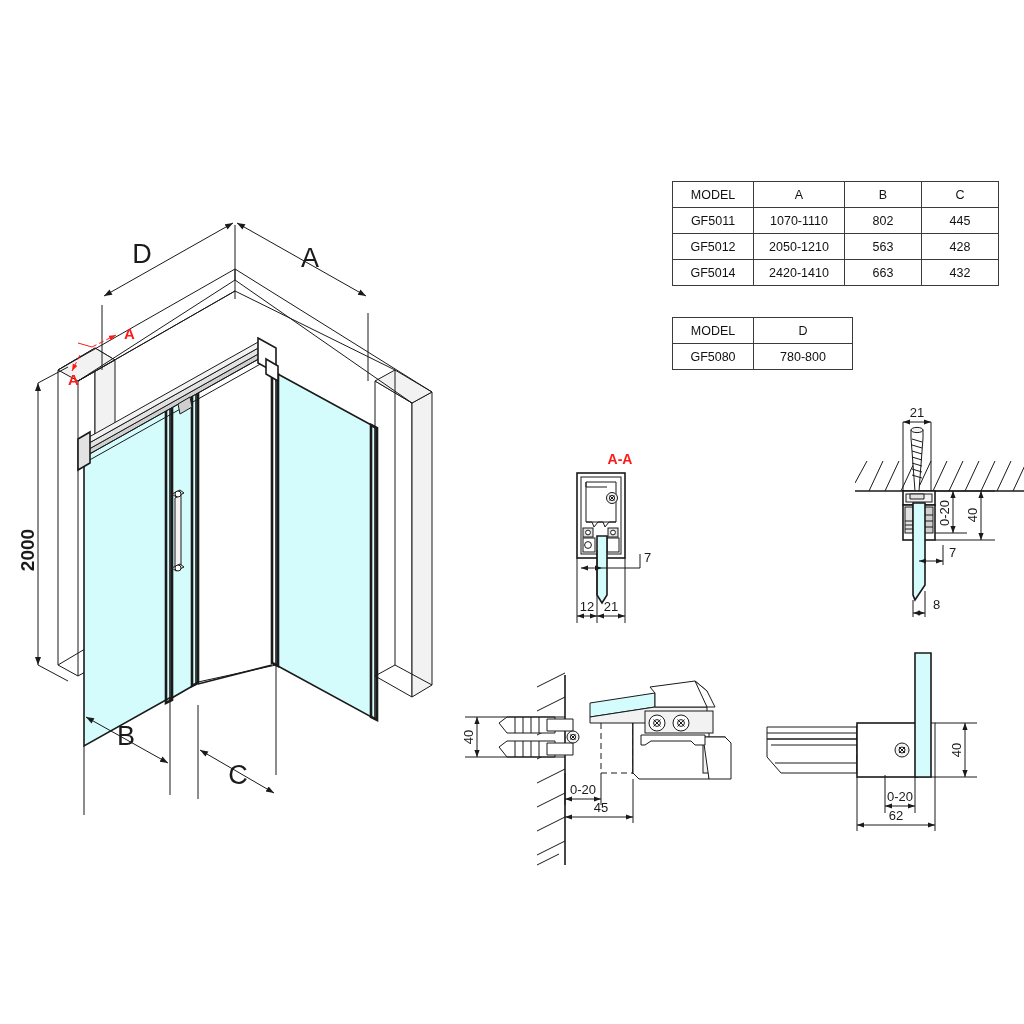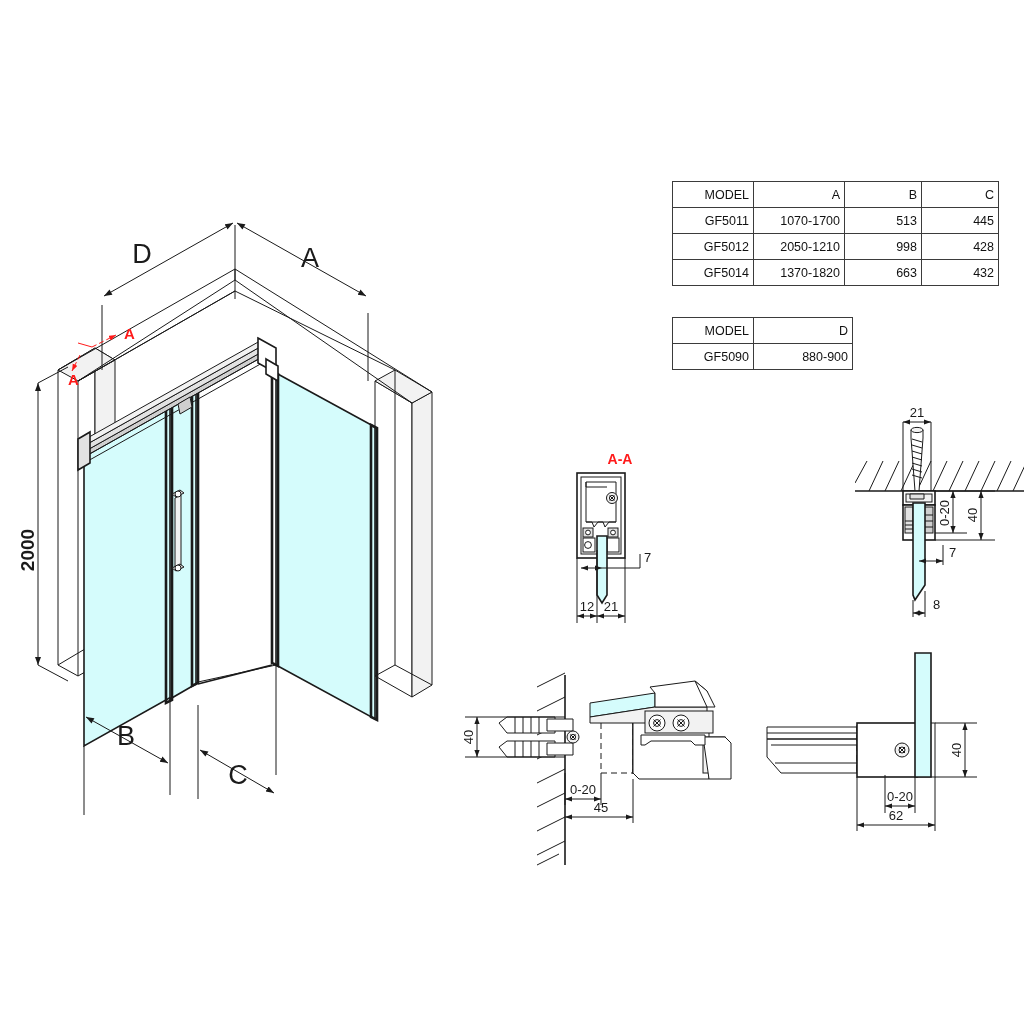--- a/index.html
+++ b/index.html
@@ -21,21 +21,21 @@
   .biglbl{font-size:27px;fill:#1a1a1a;font-family:"Liberation Sans",sans-serif;}
   .redlbl{font-size:15px;fill:#ff1a1a;font-weight:bold;font-family:"Liberation Sans",sans-serif;}
   .secttl{font-size:14px;fill:#ff1a1a;font-weight:bold;font-family:"Liberation Sans",sans-serif;}
 
   
   .tblwrap{position:absolute;}
   table.spec{border-collapse:collapse;background:#fff;}
   table.spec td{
       border:1.3px solid #3b3b3b;
       font-size:12.5px;
-      text-align:right;
+      text-align:center;
       padding:5px 4px;
       height:15px;
       font-family:"Liberation Sans",sans-serif;
       color:#111;
       white-space:nowrap;
   }
   table.spec td.model{width:72px;}
   table.spec td.colA{width:82px;}
   table.spec td.colB{width:68px;}
   table.spec td.colC{width:68px;}
@@ -186,50 +186,50 @@
     <table class="spec">
       <tbody>
         <tr>
           <td class="model">MODEL</td>
           <td class="colA">A</td>
           <td class="colB">B</td>
           <td class="colC">C</td>
         </tr>
         <tr>
           <td class="model">GF5011</td>
-          <td class="colA">1070-1700</td>
-          <td class="colB">513</td>
+          <td class="colA">1070-1110</td>
+          <td class="colB">802</td>
           <td class="colC">445</td>
         </tr>
         <tr>
           <td class="model">GF5012</td>
           <td class="colA">2050-1210</td>
-          <td class="colB">998</td>
+          <td class="colB">563</td>
           <td class="colC">428</td>
         </tr>
         <tr>
           <td class="model">GF5014</td>
-          <td class="colA">1370-1820</td>
+          <td class="colA">2420-1410</td>
           <td class="colB">663</td>
           <td class="colC">432</td>
         </tr>
       </tbody>
     </table>
   </div>
 
   <div class="tblwrap" style="left:672px;top:317px;">
     <table class="spec">
       <tbody>
         <tr>
           <td class="model">MODEL</td>
           <td class="colD">D</td>
         </tr>
         <tr>
-          <td class="model">GF5090</td>
-          <td class="colD">880-900</td>
+          <td class="model">GF5080</td>
+          <td class="colD">780-800</td>
         </tr>
       </tbody>
     </table>
   </div>
 
   <svg width="190" height="210" style="position:absolute;left:545px;top:440px;">
     <defs>
       <marker id="ar2" markerWidth="8" markerHeight="8" refX="7" refY="2.6" orient="auto" markerUnits="strokeWidth">
         <path d="M0,0 L7,2.6 L0,5.2 z" fill="#1a1a1a"></path>
       </marker>

